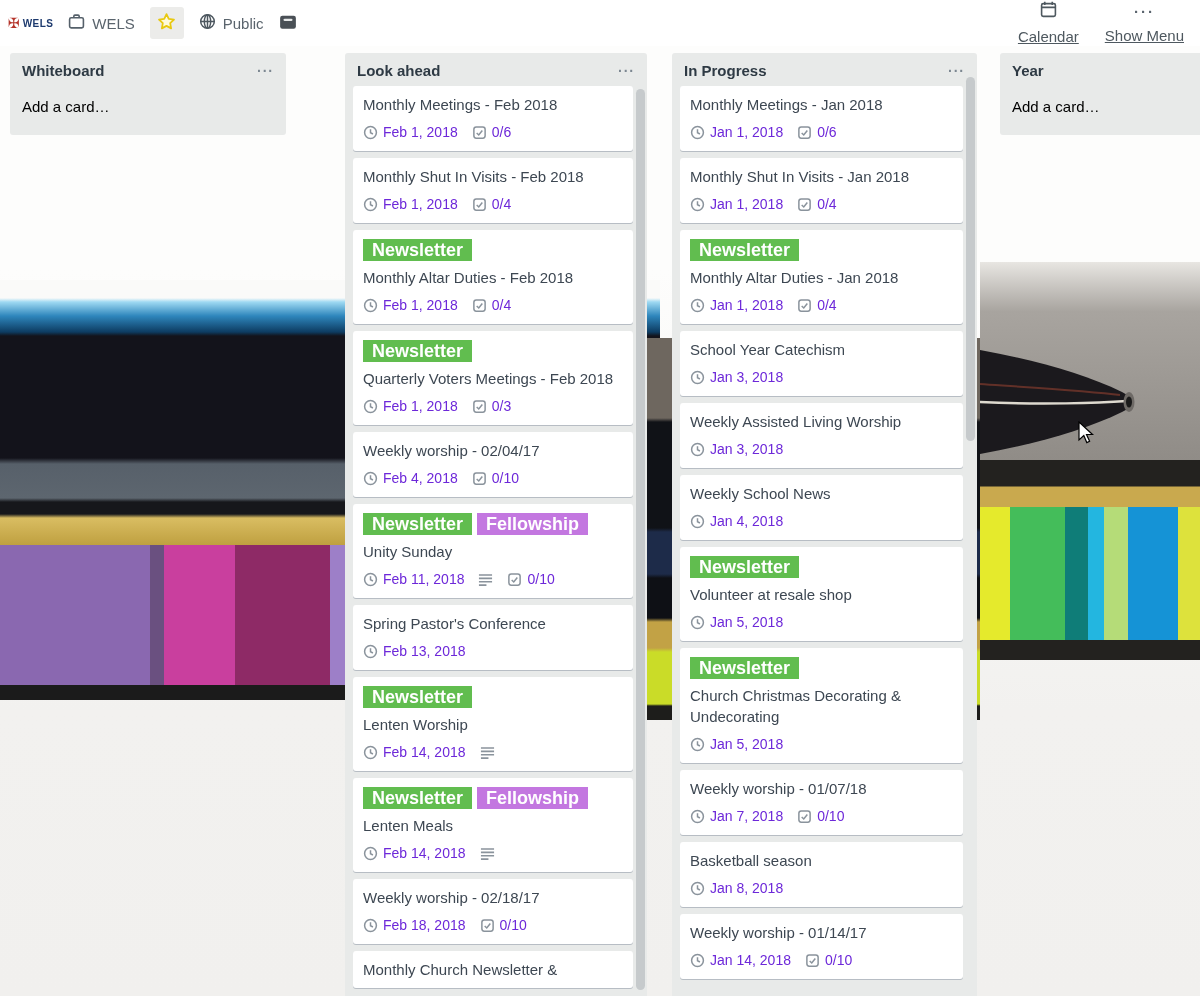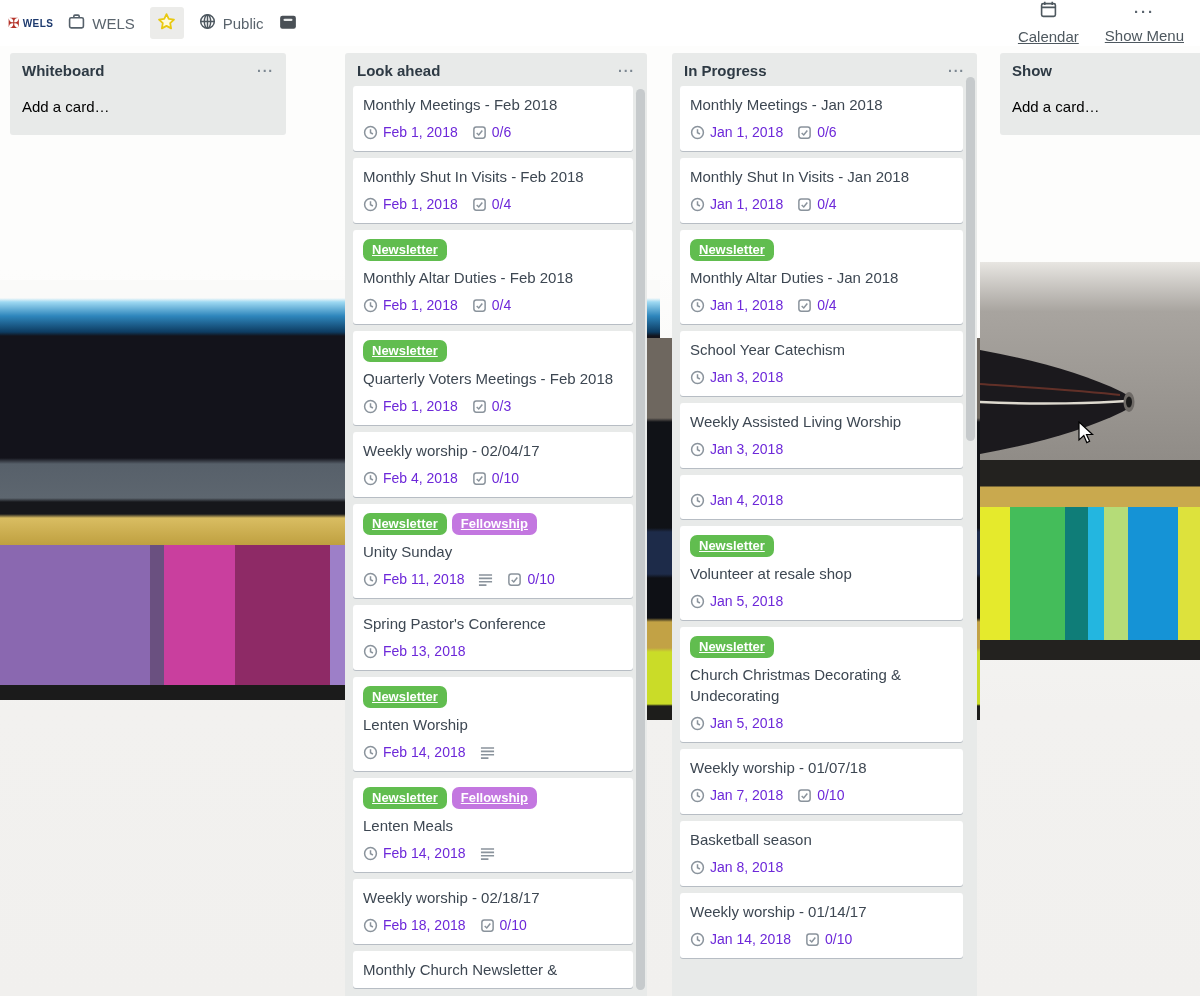--- a/index.html
+++ b/index.html
@@ -68,22 +68,22 @@
   .list-dn { left:1000px; top:53px; width:310px; height:82px; }
   .list-header { display:flex; justify-content:space-between; align-items:center; padding:9px 12px 5px; }
   .list-title { font-weight:bold; color:#2e3a44; }
   .list-dots { color:#7c8791; font-weight:bold; letter-spacing:1px; font-size:14px; cursor:pointer; }
   .add-card { padding:14px 12px 8px; color:#000000; cursor:pointer; }
 
   .cards { padding:2px 8px 0 8px; height:calc(100% - 36px); overflow:hidden; }
   .card { background:#fff; border-radius:3px; box-shadow:0 1px 0 rgba(9,30,66,.22);
     padding:8px 10px; margin-bottom:7px; margin-right:6px; color:#3d4752; line-height:21px; cursor:pointer; }
   .label-row { display:flex; gap:5px; margin:1px 0 6px; }
-  .card-label { color:#fff; font-weight:bold; font-size:13px; line-height:16px;
-    padding:3px 9px; border-radius:7px;text-decoration:underline; }
+  .card-label { color:#fff; font-weight:bold; font-size:18px; line-height:16px;
+    padding:3px 9px; border-radius:0; }
   .badges { display:flex; align-items:center; gap:14px; margin-top:7px; color:#6d28d9; font-size:14px; }
   .badge { display:flex; align-items:center; gap:5px; }
   .badge svg { display:block; }
 
   .thumb { position:absolute; right:2px; width:9px; background:#c6cacc; border-radius:5px; z-index:4; }
   .list-la .thumb { top:36px; height:901px; }
   .list-ip .thumb { top:24px; height:364px; }
 </style>
 </head>
 <body>
@@ -469,20 +469,21 @@
           <span class="badge">
             <svg width="15" height="15" viewBox="0 0 16 16" fill="none" stroke="#8a939c" stroke-width="1.6">
               <circle cx="8" cy="8" r="6.3"></circle>
               <path d="M8 4.6 V8.2 L10.6 9.6"></path>
             </svg>
             <span class="bt">Jan 3, 2018</span>
           </span>
         </div>
       </div>
       <div class="card">
+        <div class="card-title">Weekly School News</div>
         <div class="badges">
           <span class="badge">
             <svg width="15" height="15" viewBox="0 0 16 16" fill="none" stroke="#8a939c" stroke-width="1.6">
               <circle cx="8" cy="8" r="6.3"></circle>
               <path d="M8 4.6 V8.2 L10.6 9.6"></path>
             </svg>
             <span class="bt">Jan 4, 2018</span>
           </span>
         </div>
       </div>
@@ -565,17 +566,17 @@
             <span class="bt">0/10</span>
           </span>
         </div>
       </div>
     </div>
   <div class="thumb"></div>
 </div>
 
 <div class="list list-dn">
   <div class="list-header">
-    <span class="list-title">Show</span>
+    <span class="list-title">Year</span>
 
   </div>
   <div class="add-card">Add a card…</div>
 </div>
 
 </body></html>

